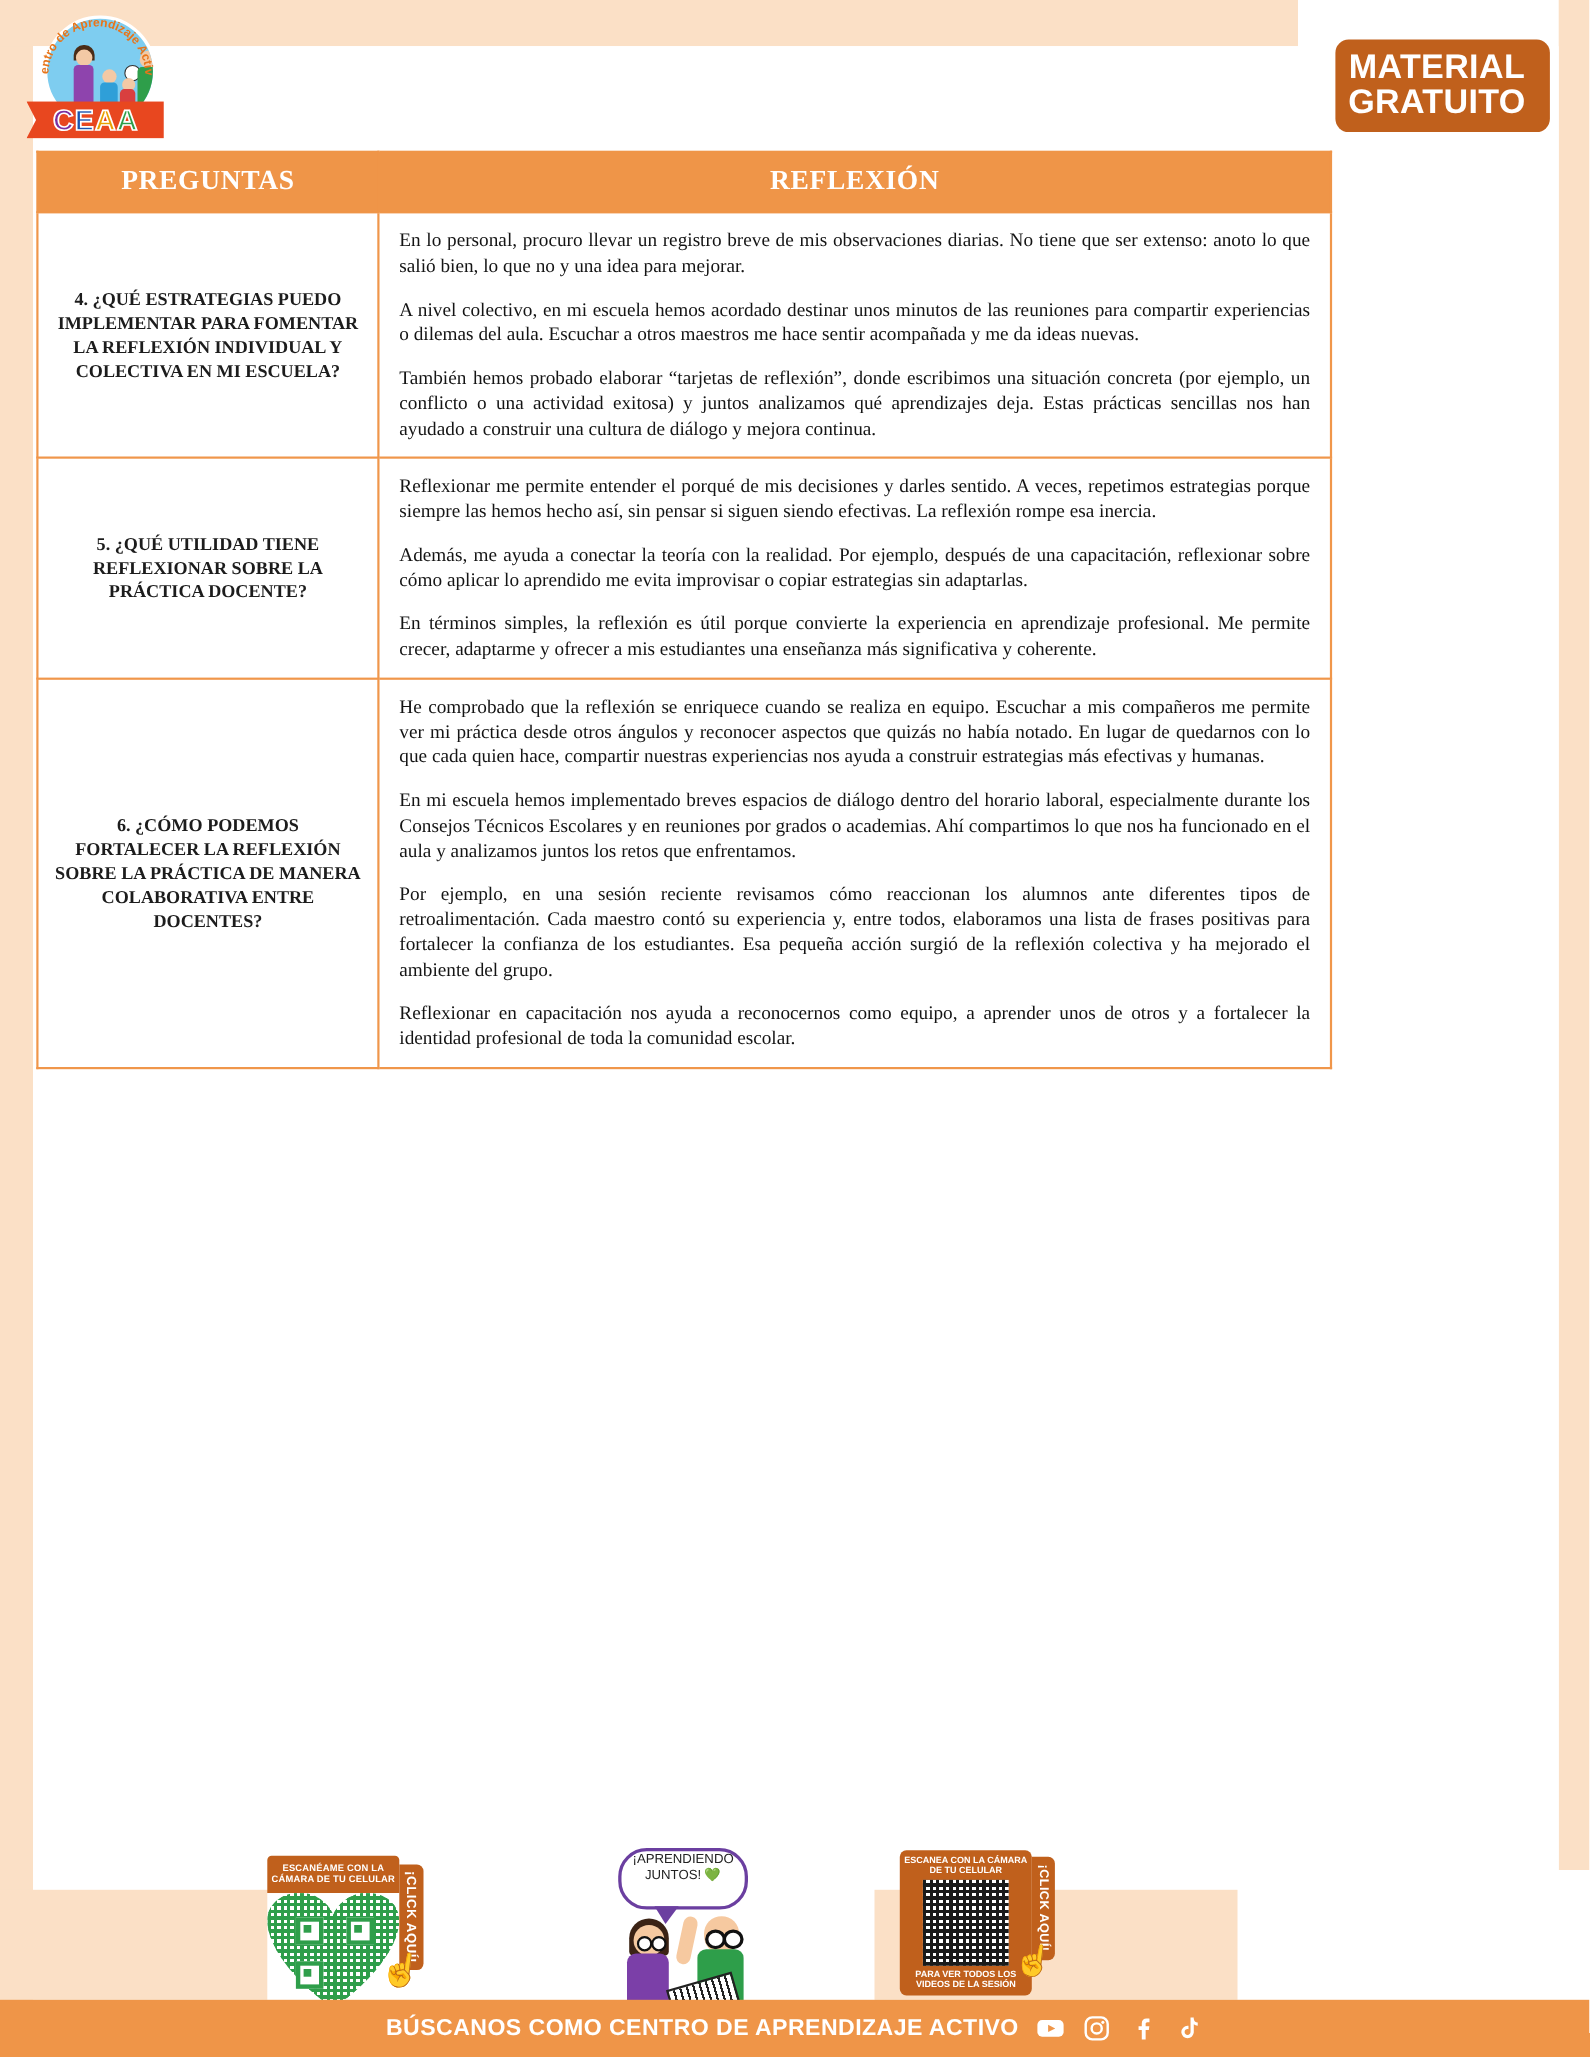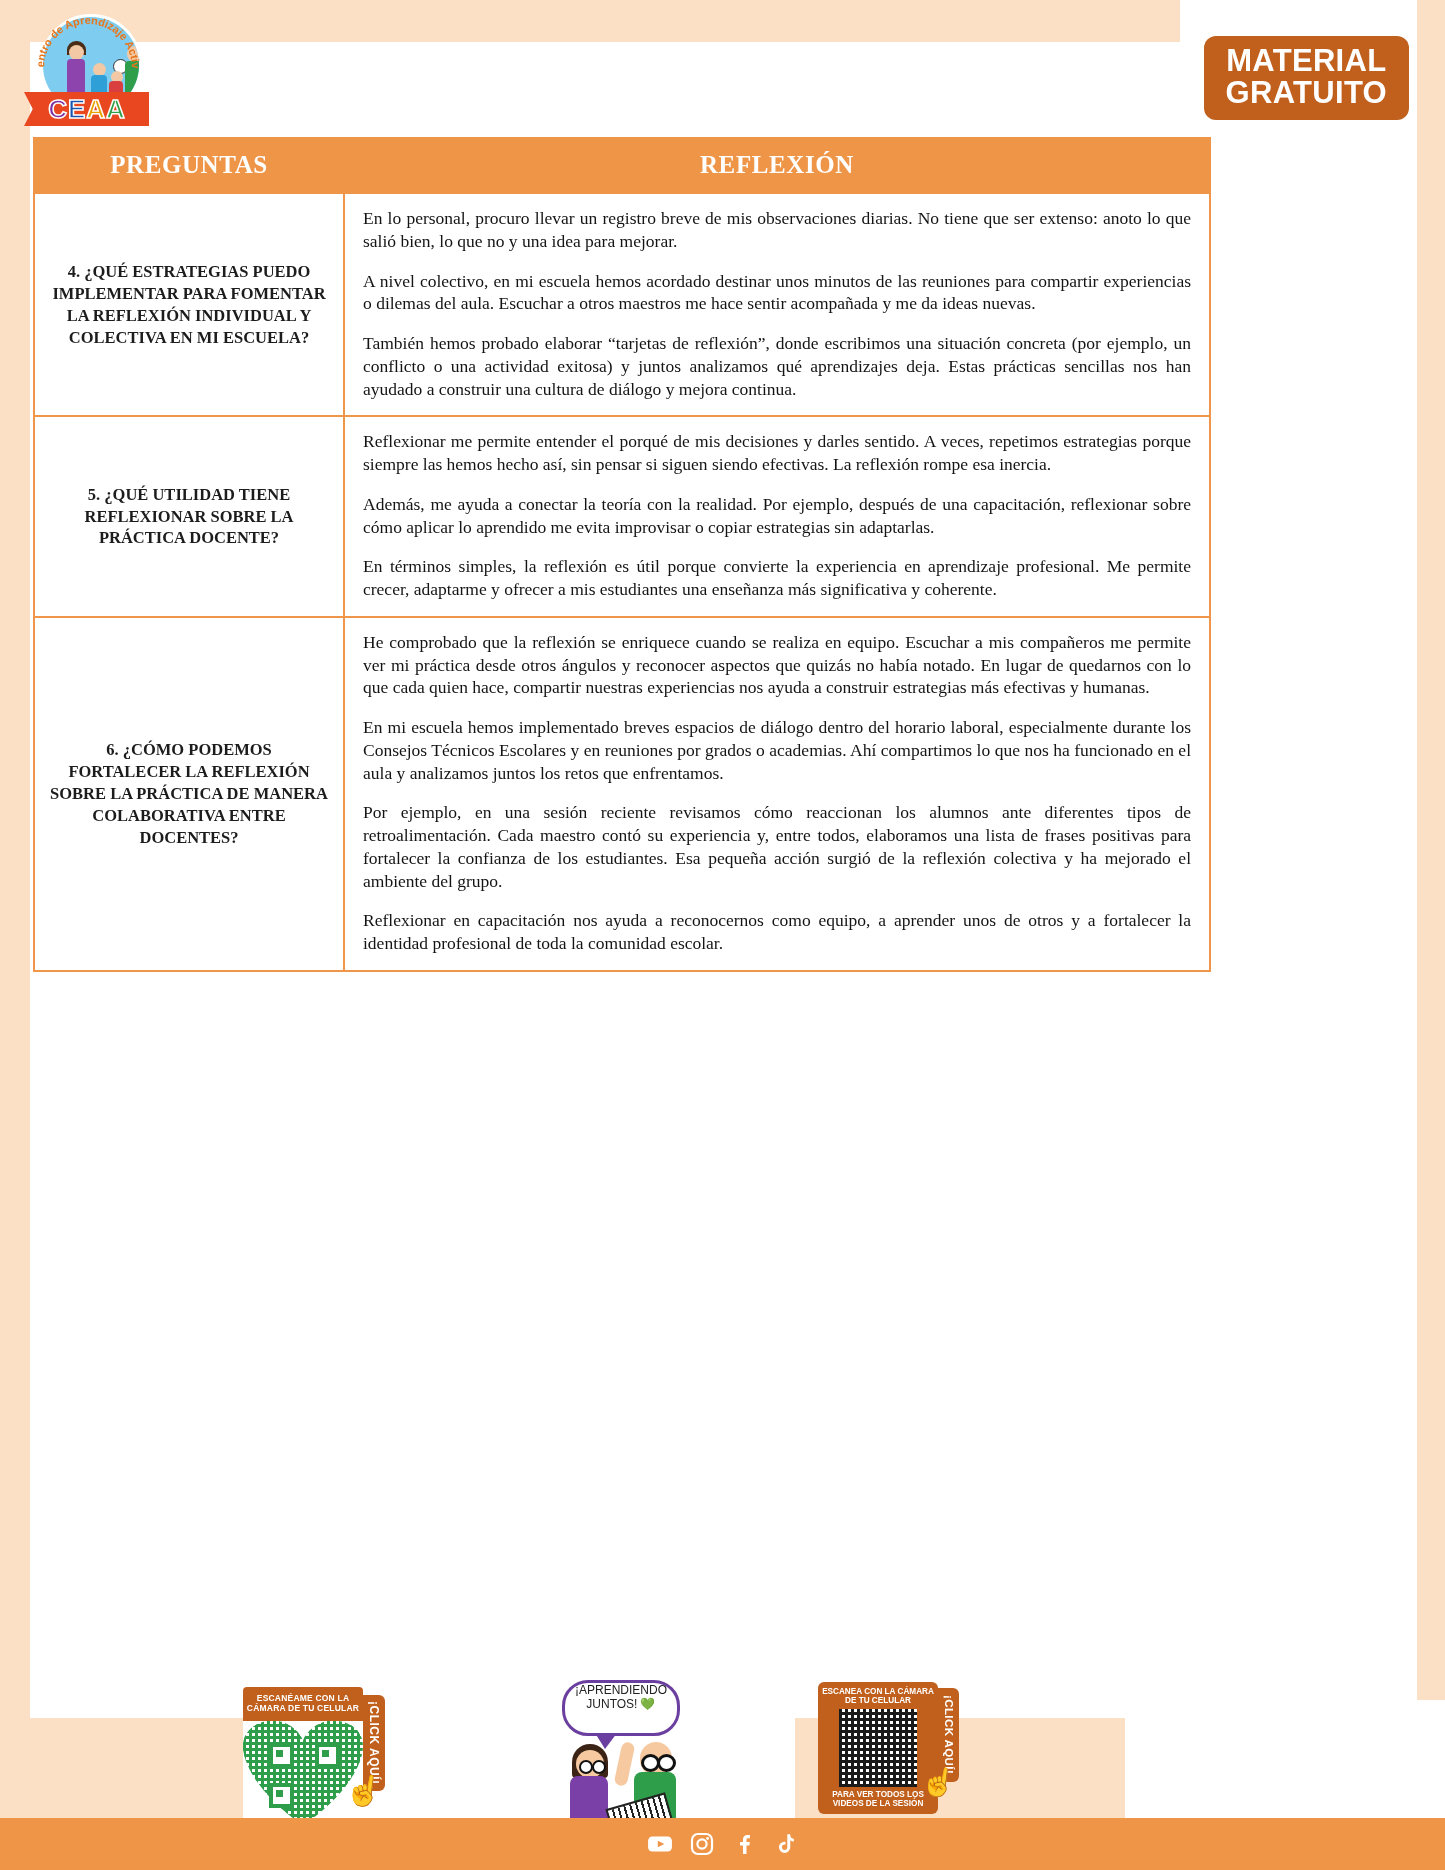--- a/index.html
+++ b/index.html
@@ -68,21 +68,21 @@
   }
   .lb-c{color:#7b2fa0;-webkit-text-stroke:1.5px #ffffff;}
   .lb-e{color:#1a54b0;-webkit-text-stroke:1.5px #ffffff;}
   .lb-a1{color:#e8a000;-webkit-text-stroke:1.5px #ffffff;}
   .lb-a2{color:#2e9e4a;-webkit-text-stroke:1.5px #ffffff;}
 
   
   .material-badge{
     position:absolute;right:36px;top:36px;
     background:#c0601c;color:#ffffff;border-radius:12px;
-    padding:9px 22px 11px 22px;
+    padding:9px 22px 11px 12px;
     font-size:31px;font-weight:bold;line-height:1.04;text-align:center;
     letter-spacing:0.3px;
   }
 
   
   .tbl{
     position:absolute;left:33px;top:137px;width:1178px;
     border-collapse:collapse;table-layout:fixed;font-family:Liberation Serif, serif;
   }
   .tbl th{
@@ -326,20 +326,21 @@
     <div class="qr-right-code"></div>
     <div class="qr-right-foot">PARA VER TODOS LOS VIDEOS DE LA SESIÓN</div>
   </div>
   <div class="click-tab-r">
     <span>¡CLICK AQUÍ!</span>
   </div>
   <div class="cursor-hand-r">☝</div>
 </div>
 
 <div class="bottom-bar">
+  <span class="bb-text">BÚSCANOS COMO CENTRO DE APRENDIZAJE ACTIVO</span>
   <span class="soc">
     <svg width="26" height="26" viewBox="0 0 24 24">
         <rect x="1" y="5" width="22" height="14" rx="4" fill="#fff"></rect>
         <polygon points="10,9 16,12 10,15" fill="#ef9548"></polygon>
       </svg>
   </span>
   <span class="soc">
     <svg width="24" height="24" viewBox="0 0 24 24">
         <rect x="2" y="2" width="20" height="20" rx="6" fill="none" stroke="#fff" stroke-width="2.2"></rect>
         <circle cx="12" cy="12" r="4.6" fill="none" stroke="#fff" stroke-width="2.2"></circle>

